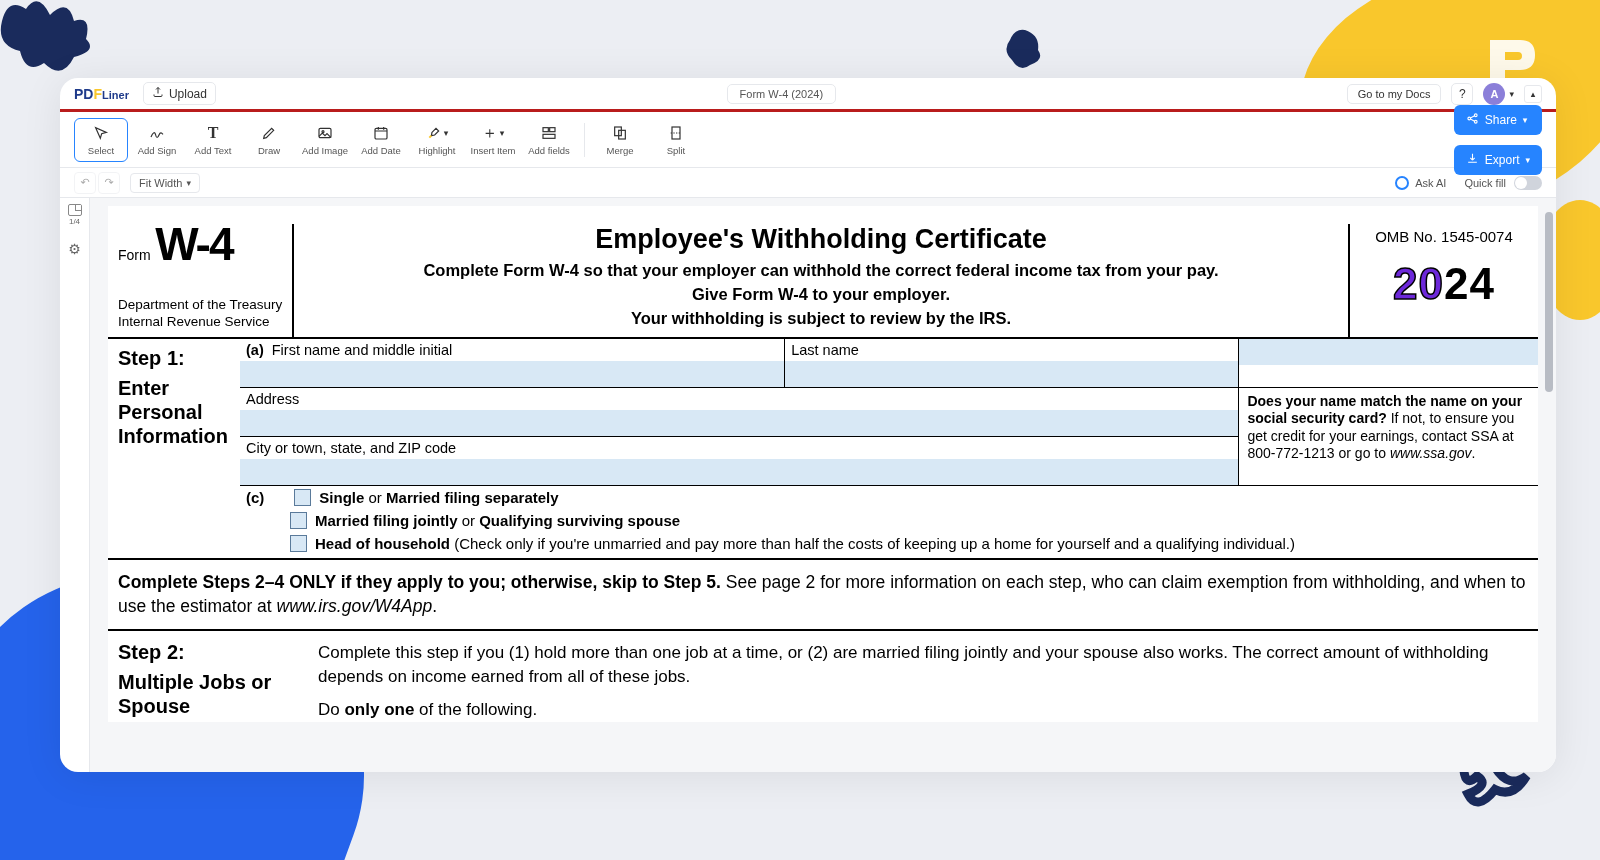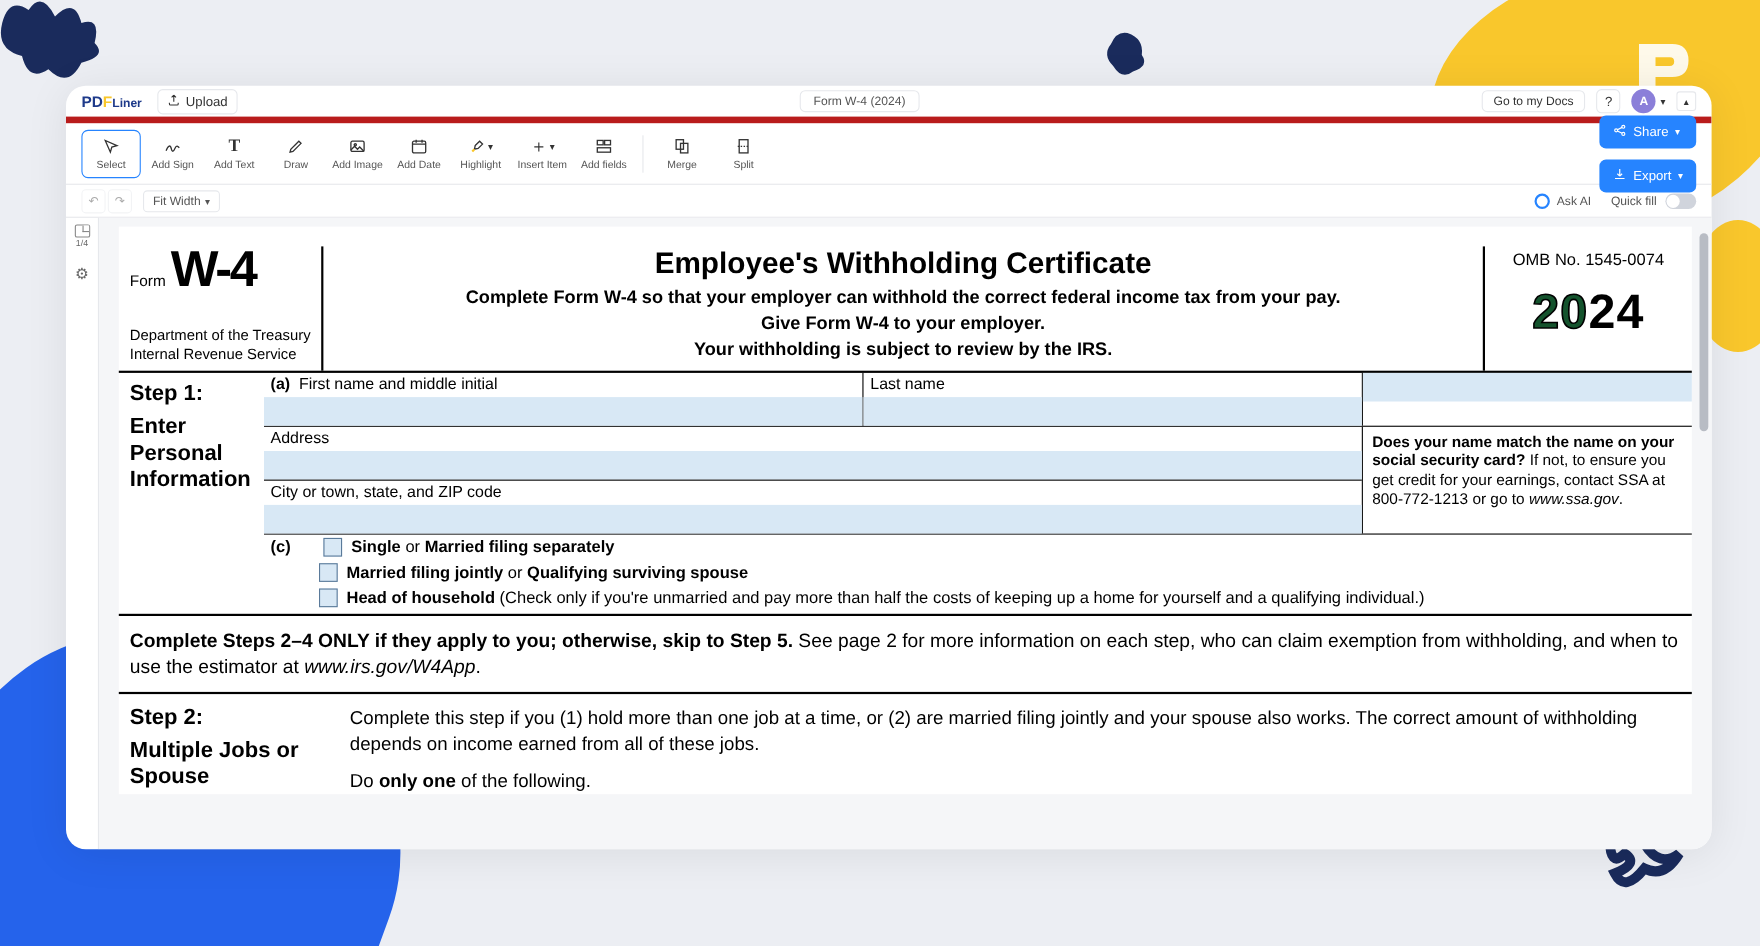--- a/index.html
+++ b/index.html
@@ -36,21 +36,21 @@
   overflow: hidden;
   z-index: 10;
 }
 
 
 .topbar {
   height: 34px;
   display: flex;
   align-items: center;
   padding: 0 14px;
-  border-bottom: 6px solid #b91c1c;
+  border-bottom: 3px solid #b91c1c;
   font-size: 12px;
   color: #333;
 }
 .logo { font-weight: 800; font-size: 14px; }
 .logo .p { color: #1e3a8a; }
 .logo .d { color: #1e3a8a; }
 .logo .f { color: #f9c72c; }
 .logo .liner { color: #1e3a8a; font-weight: 600; font-size: 11px; }
 .upload-btn { display: flex; align-items: center; gap: 5px; margin-left: 14px; cursor: pointer; border: 1px solid #e6e8ec; border-radius: 5px; padding: 3px 8px; }
 .doc-title-pill { margin: 0 auto; border: 1px solid #e6e8ec; border-radius: 5px; padding: 3px 12px; font-size: 11px; color: #555; }
@@ -130,21 +130,21 @@
 .w4-left { width: 186px; padding: 0 4px 4px 10px; border-right: 2px solid #000; }
 .w4-form-label { font-size: 14px; }
 .w4-w4 { font-size: 46px; font-weight: 900; line-height: 0.9; letter-spacing: -2px; }
 .w4-dept { font-size: 13.5px; margin-top: 32px; line-height: 1.25; }
 .w4-center { flex: 1; text-align: center; padding: 0 10px 6px; }
 .w4-title { font-size: 27px; font-weight: 800; }
 .w4-sub { font-size: 16.5px; font-weight: 700; margin-top: 4px; line-height: 1.45; }
 .w4-right { width: 190px; border-left: 2px solid #000; padding: 4px 8px; text-align: center; }
 .w4-omb { font-size: 15px; }
 .w4-year { font-size: 44px; font-weight: 900; margin-top: 14px; letter-spacing: 1px; }
-.w4-year .y20 { color: #14532d; -webkit-text-stroke: 1.5px #000; }
+.w4-year .y20 { color: #6d28d9; -webkit-text-stroke: 1.5px #000; }
 
 .step-row { display: flex; border-bottom: 2px solid #000; }
 .step-label { width: 132px; padding: 8px 4px 8px 10px; }
 .step-num { font-size: 20px; font-weight: 800; }
 .step-name { font-size: 20px; font-weight: 700; line-height: 1.2; margin-top: 6px; }
 .step-fields { flex: 1; }
 
 .field-row { display: flex; border-bottom: 1px solid #000; }
 .field-cell { border-right: 1px solid #000; position: relative; }
 .field-cell:last-child { border-right: none; }

